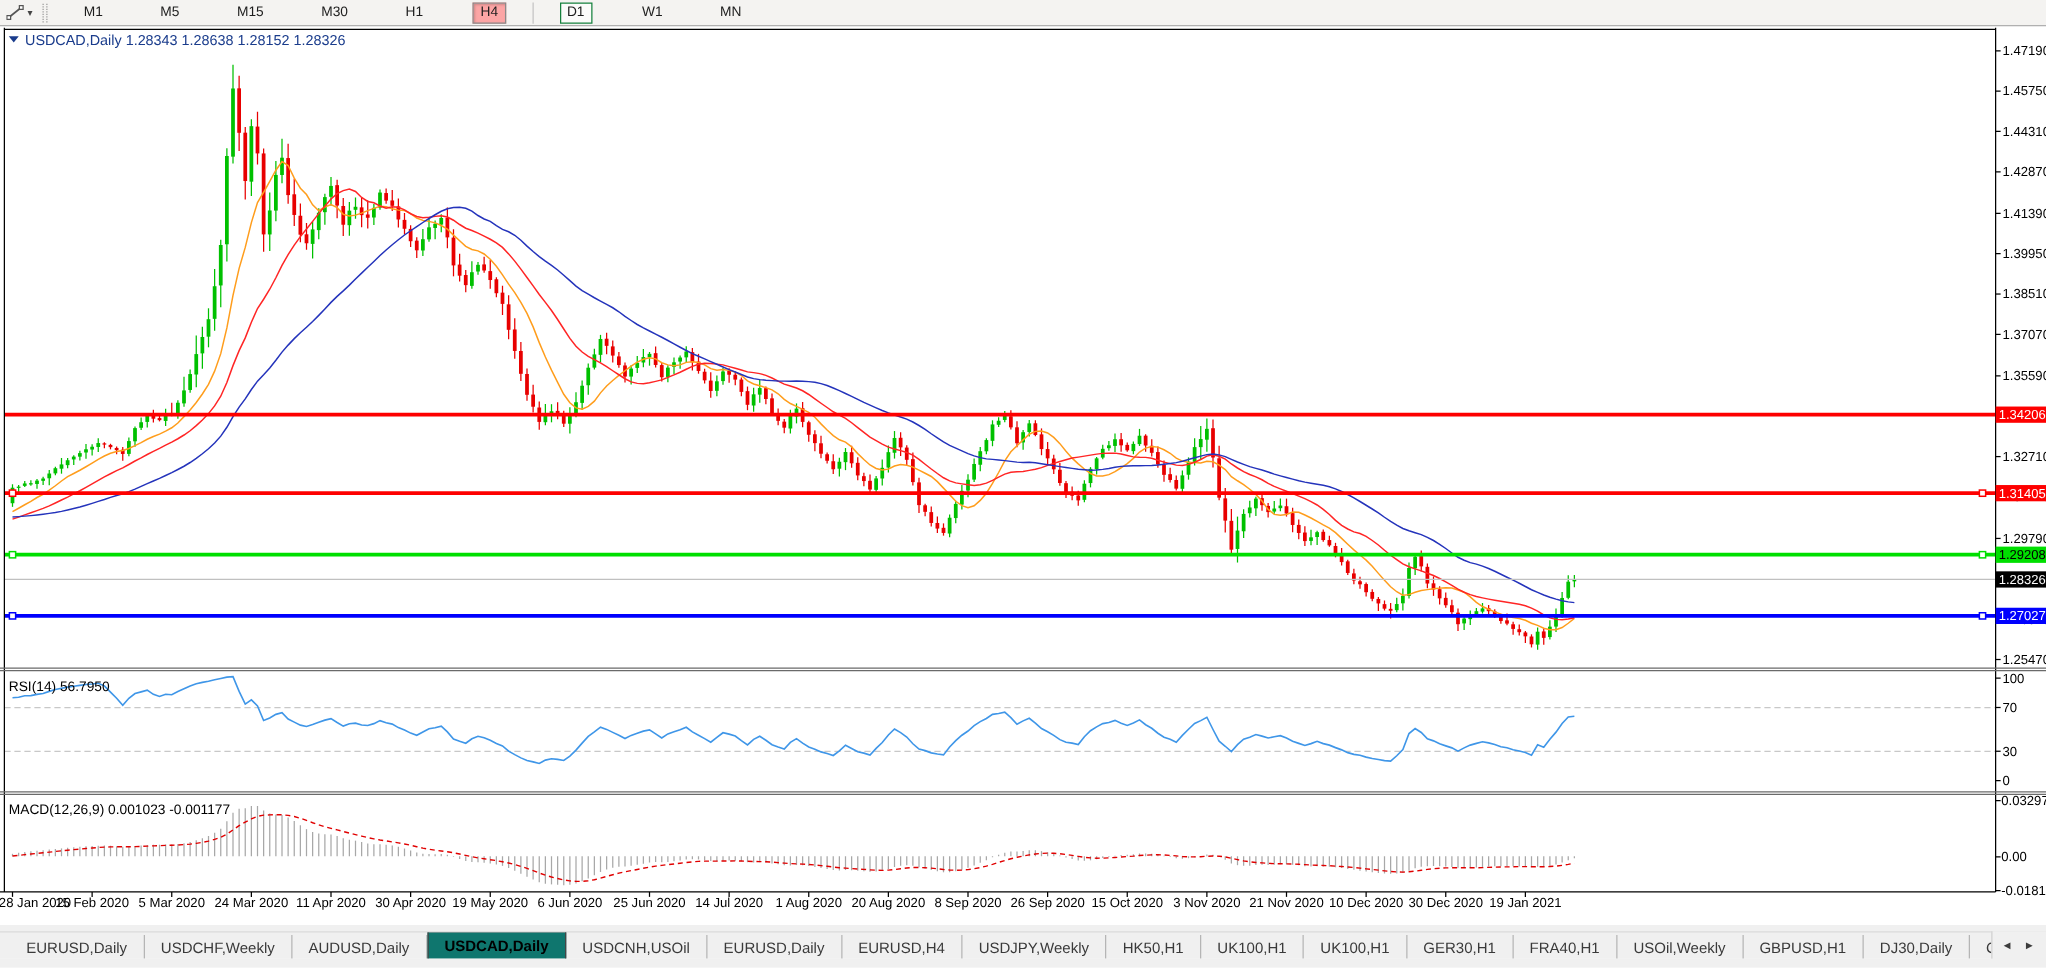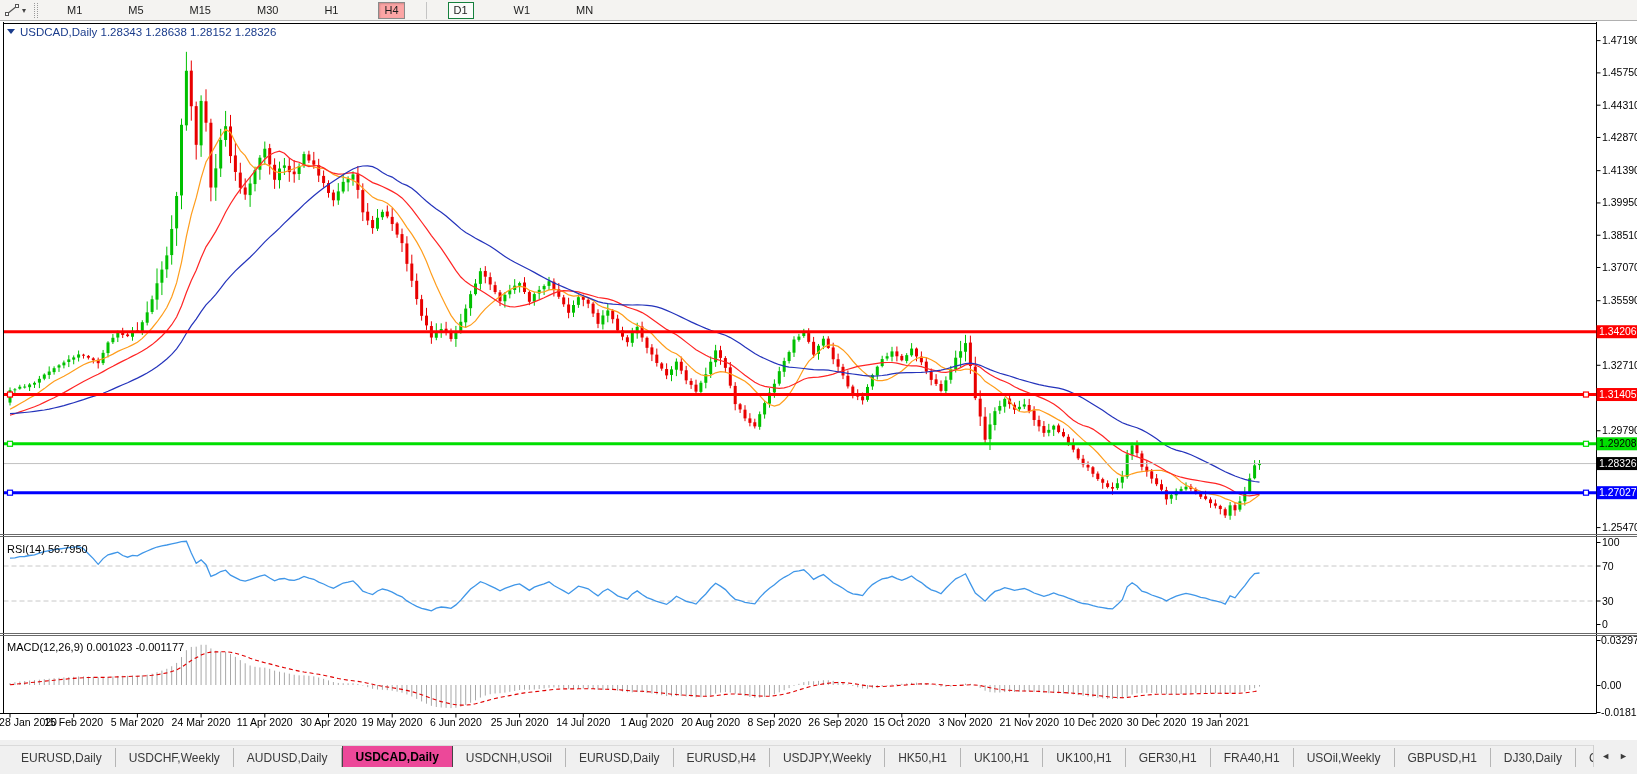--- a/index.html
+++ b/index.html
@@ -13,21 +13,21 @@
   .tf-btn.active{background:#fca5a5;border:1px solid #8a8a8a;box-shadow:inset 1px 1px 2px rgba(0,0,0,.18);}
   .tf-btn.hover{background:#fbfbfa;border:1px solid #15803d;}
   .vsep{width:1px;height:17px;background:#c4c4c4;margin:0 4px;}
   
   #chart-svg{position:absolute;top:22px;left:0;display:block;}
   #chart-svg text{font-family:"Liberation Sans","DejaVu Sans",sans-serif;}
   
   .tabfill-a{position:absolute;top:740px;left:0;right:0;height:5px;background:#f0f0f0;}
   .tabbar{position:absolute;top:745px;left:0;right:0;height:22px;background:#f0f0f0;display:flex;align-items:flex-end;padding-left:8px;overflow:hidden;border-top:1px solid #dadada;box-sizing:border-box;}
   .tab{height:19px;display:flex;align-items:center;padding:0 13px;font-size:12px;color:#3a3a3a;white-space:nowrap;border-right:1px solid #b5b5b5;cursor:default;}
-  .tab.active{background:#ec4899;border:1px solid #454545;border-bottom:none;height:21px;font-weight:bold;color:#000;}
+  .tab.active{background:#0f766e;border:1px solid #454545;border-bottom:none;height:21px;font-weight:bold;color:#000;}
   .tab-arrows{position:absolute;top:745px;right:0;height:22px;background:#f0f0f0;display:flex;align-items:center;gap:9px;padding:0 9px 0 7px;border-left:1px solid #cfcfcf;}
   .tab-arrow{font-size:9px;color:#3c3c3c;cursor:default;}
   .tabfill-b{position:absolute;top:767px;left:0;right:0;height:7px;background:#f0f0f0;}
 </style>
 </head>
 <body>
 
 <div id="app">
 
   <div class="toolbar">

